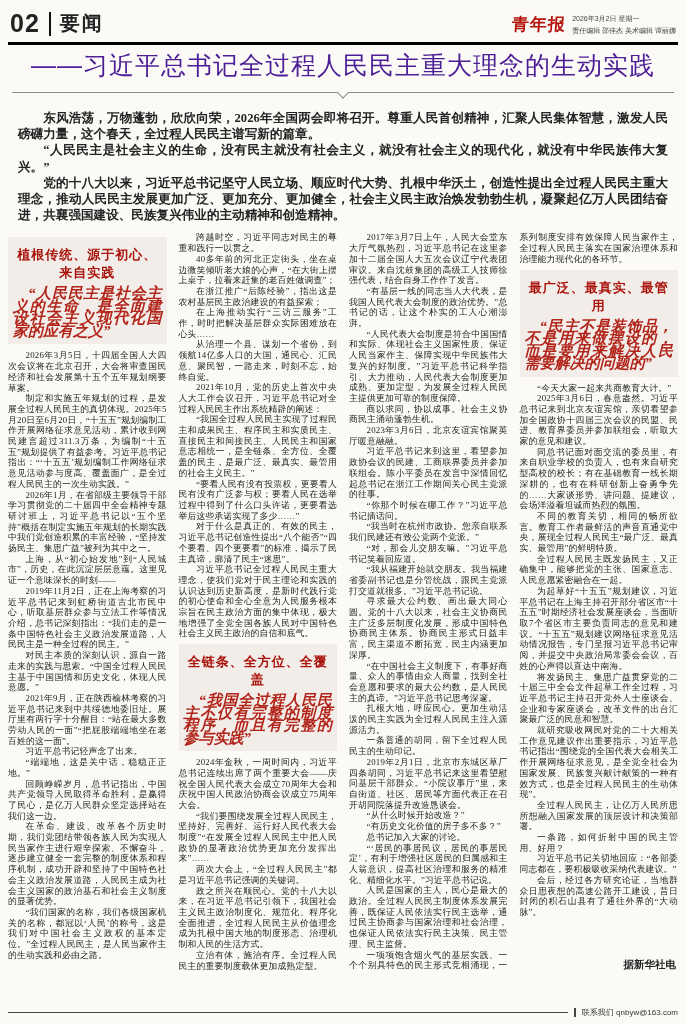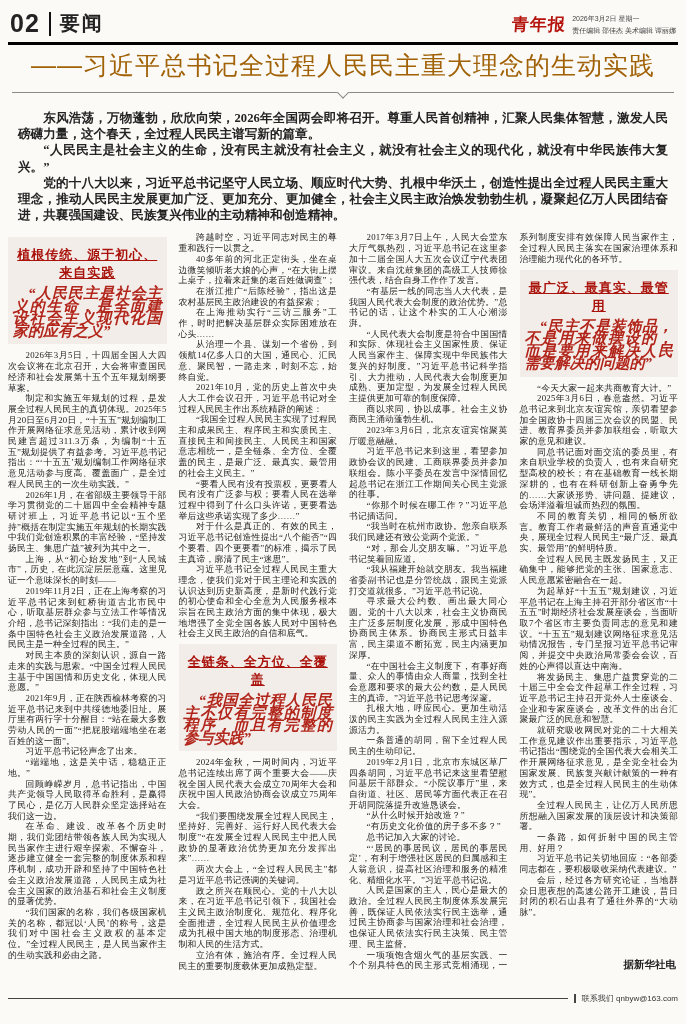--- a/index.html
+++ b/index.html
@@ -15,44 +15,44 @@
   .vbar{width:2px;height:24px;background:#111;}
   .secname{font-size:20px;font-weight:bold;letter-spacing:2px;}
   .hdr-right{display:flex;align-items:center;gap:6px;padding-bottom:2px;}
   .logo{color:#b5140d;font-weight:bold;font-size:17px;font-family:"Liberation Serif",serif;
         letter-spacing:1px;transform:skewX(-4deg);}
   .mast-info{font-size:7px;color:#444;line-height:1.6;text-align:left;font-family:"Liberation Sans",sans-serif;}
   .thickrule{height:3px;background:#000;}
   
   .headline{color:#c9150c;text-align:center;font-family:"Liberation Sans",sans-serif;
             font-weight:900;font-size:56px;line-height:1.05;letter-spacing:1px;margin:12px 0 2px;}
-  .subhead{color:#a16207;text-align:center;font-size:25px;font-weight:500;
+  .subhead{color:#4c1d95;text-align:center;font-size:25px;font-weight:500;
            font-family:"Liberation Sans",sans-serif;margin:4px 0 10px;letter-spacing:1px;}
   .lead-rule{position:relative;border-top:1px solid #8a8a8a;margin:0 4px 8px;}
   .lead-rule .notch{position:absolute;left:50%;top:-4.5px;width:7px;height:7px;background:#fbfaf7;
            border-right:1px solid #8a8a8a;border-bottom:1px solid #8a8a8a;
            transform:translateX(-50%) rotate(45deg);}
   
   .lead{padding:0 10px;margin-top:17px;}
   .lead p{margin:0;text-indent:2em;font-size:12.6px;line-height:16.2px;font-weight:bold;text-align:justify;}
   
   .bodywrap{position:relative;margin-top:9px;}
   .columns{column-count:4;column-gap:12px;column-fill:auto;height:742px;}
   .body-p{margin:0;text-indent:2em;font-size:8.8px;line-height:10.7px;
           text-align:justify;letter-spacing:0.2px;}
   .sec-box{background:#f3edea;padding:9px 5px 7px;margin:5px 0 6px;
            break-inside:avoid;-webkit-column-break-inside:avoid;}
   .sec-title{color:#a9130b;font-weight:bold;font-size:13px;text-align:center;
-             letter-spacing:1px;margin-bottom:5px;text-decoration:underline;}
+             letter-spacing:1px;margin-bottom:5px;}
   .sec-quote{color:#b2251a;font-style:italic;font-size:15px;line-height:12.5px;
              text-indent:1em;text-align:justify;font-weight:bold;}
   .byline{position:absolute;right:2px;bottom:2px;font-weight:bold;font-size:10.5px;
           background:#fbfaf7;padding-left:8px;}
   
-  .footer{position:absolute;left:8px;right:8px;bottom:20px;display:flex;align-items:center;gap:6px;}
+  .footer{position:absolute;left:8px;right:8px;bottom:6px;display:flex;align-items:center;gap:6px;}
   .footer .fline{flex:1;height:1px;background:#444;}
   .footer .ftick{width:2px;height:9px;background:#444;}
   .footer .ftext{font-size:8px;color:#333;font-family:"Liberation Sans",sans-serif;}
 </style>
 </head>
 <body>
 
 <div class="page">
 
   <div class="hdr">

